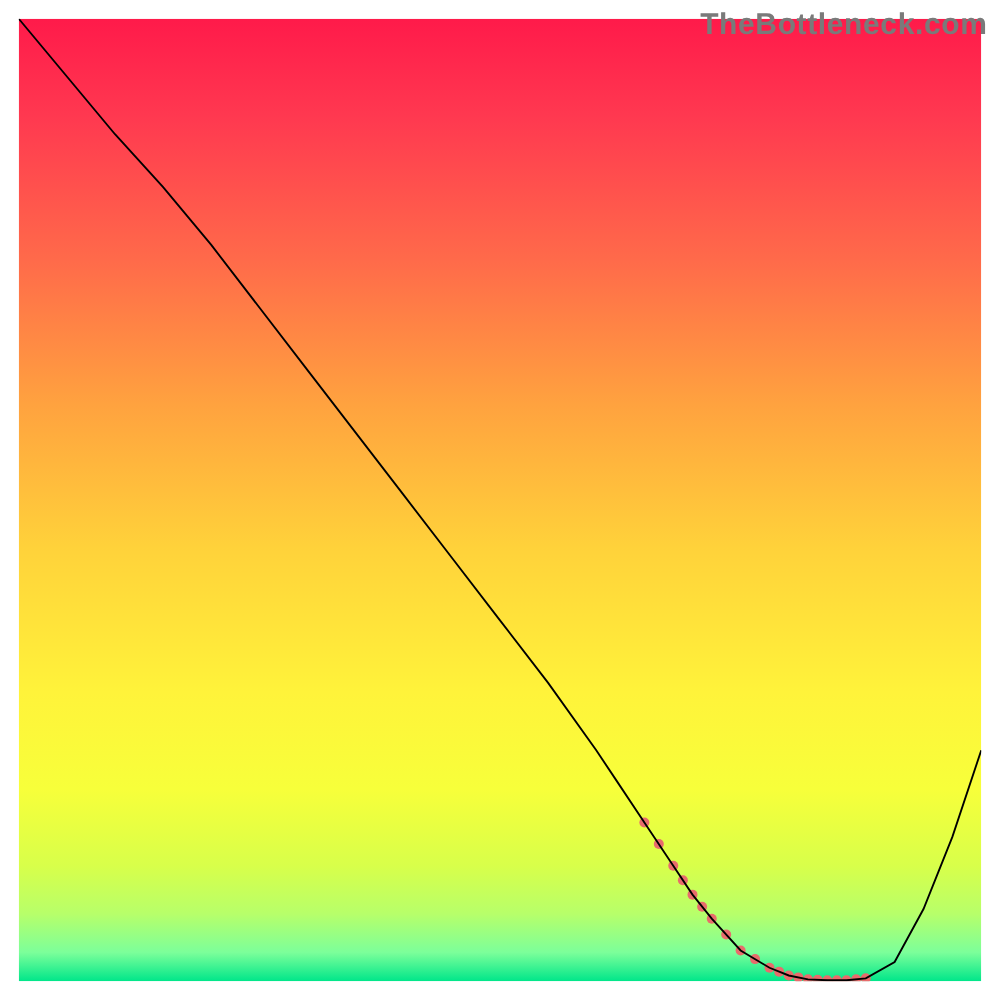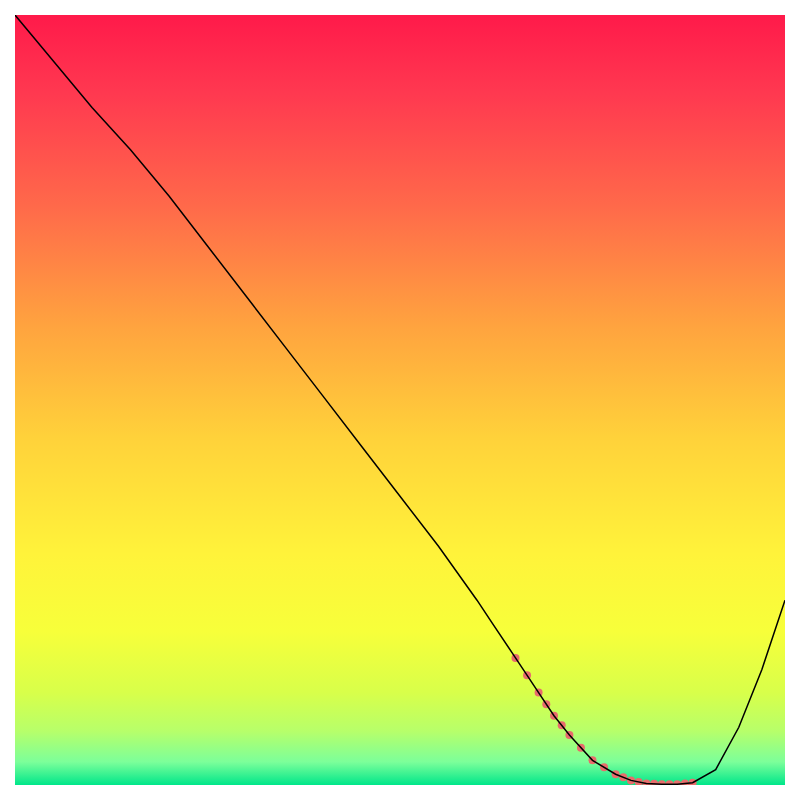--- a/index.html
+++ b/index.html
@@ -31,20 +31,21 @@
   .plot-area svg {
     display: block;
     width: 100%;
     height: 100%;
   }
 </style>
 </head>
 <body>
 
 <div class="chart-container">
+  <div class="watermark">TheBottleneck.com</div>
   <div class="plot-area">
     <svg viewBox="0 0 770 770">
       <defs>
         <linearGradient id="bg-grad" x1="0" y1="0" x2="0" y2="1">
             <stop offset="0%" stop-color="#ff1a4a"></stop>
             <stop offset="10%" stop-color="#ff3850"></stop>
             <stop offset="25%" stop-color="#ff6a4a"></stop>
             <stop offset="40%" stop-color="#ffa23f"></stop>
             <stop offset="55.00000000000001%" stop-color="#ffd23a"></stop>
             <stop offset="70%" stop-color="#fff33a"></stop>

